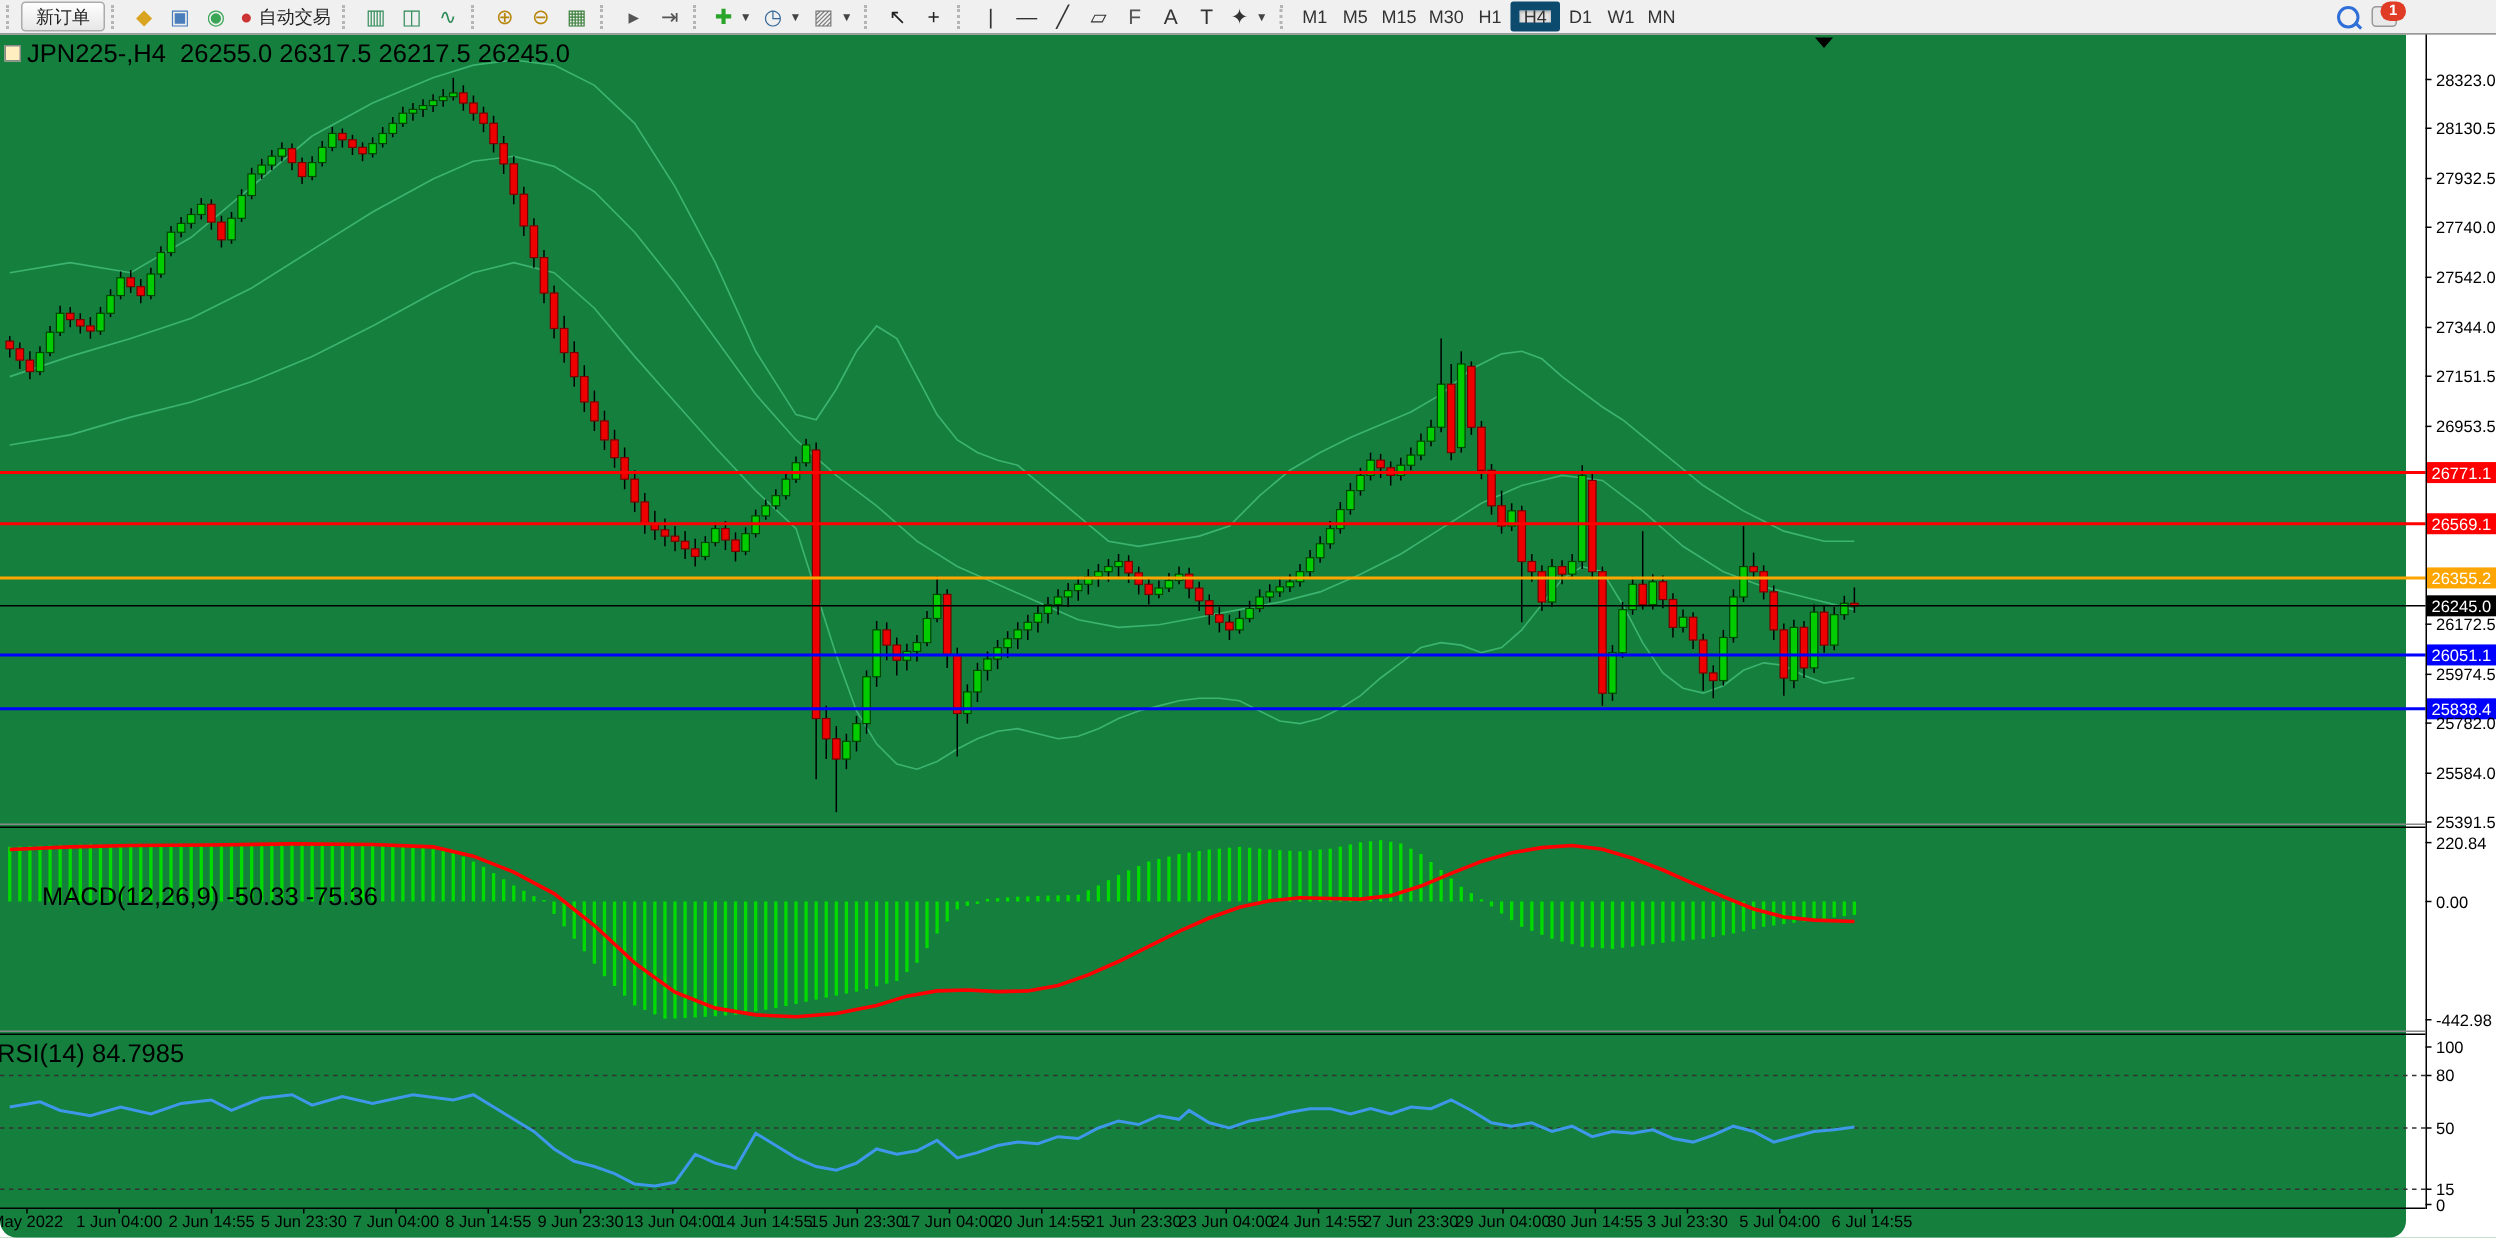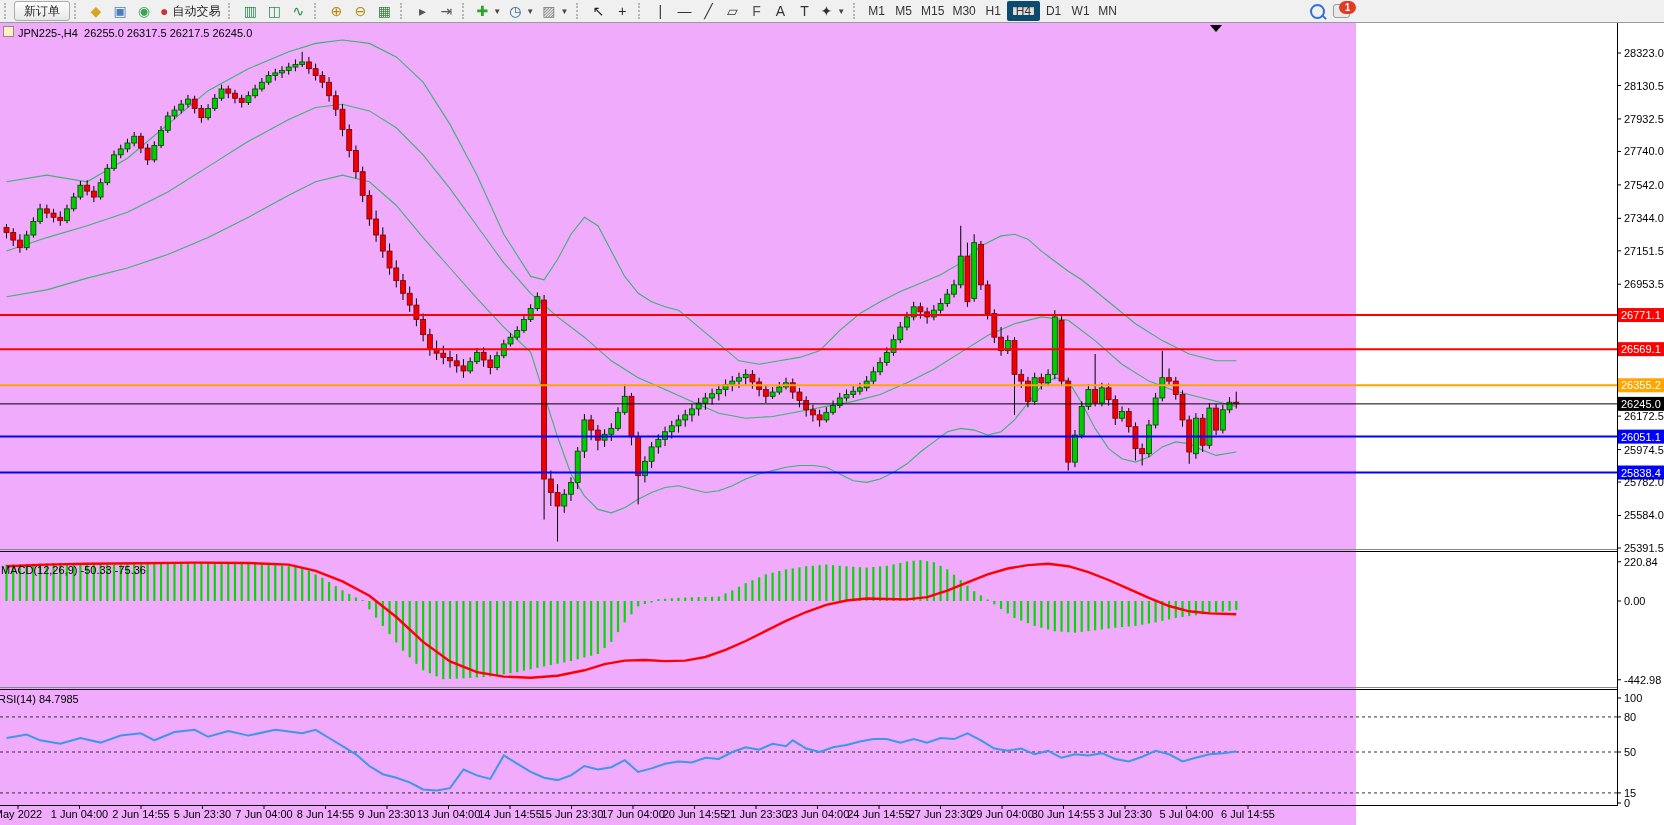--- a/index.html
+++ b/index.html
@@ -1,41 +1,41 @@
 <!DOCTYPE html>
 <html><head>
 <meta charset="utf-8">
 <style>
   html,body{margin:0;padding:0;background:#fff;}
   body{width:1664px;height:825px;overflow:hidden;font-family:"Liberation Sans",sans-serif;-webkit-font-smoothing:none;}
-  #app{position:relative;width:1356px;height:825px;background:#f0abfc;}
+  #app{position:relative;width:1604px;height:825px;background:#15803d;border-radius:11px;}
 
   
   #toolbar{position:absolute;left:0;top:0;width:1664px;height:22px;background:#f0f0f0;
            border-bottom:1px solid #a9a9a9;display:flex;align-items:center;font-size:12px;color:#222;}
   .tb-grip{width:5px;height:16px;border-left:2px dotted #b5b5b5;margin:0 3px 0 4px;}
   .tb-btn{height:20px;min-width:24px;padding:0 3px;display:flex;align-items:center;justify-content:center;
           gap:4px;cursor:default;border:1px solid transparent;border-radius:2px;box-sizing:border-box;}
   .tb-btn .glyph{font-size:14px;line-height:14px;}
   .tb-btn .caret{font-size:8px;color:#444;margin-left:1px;}
   .tb-btn.raised{border:1px solid #ababab;background:linear-gradient(#fefefe,#e7e7e7);padding:0 9px;border-radius:3px;}
   .tb-btn.tf{min-width:27px;font-size:12px;color:#333;text-align:right;}
   .tb-btn.tf.active{background:#e2e2e2;border:6px solid #0c4a6e;box-shadow:inset 0 1px 2px rgba(0,0,0,.25);}
   #tb-right{position:absolute;right:6px;top:1px;height:20px;display:flex;align-items:center;gap:8px;}
   .lens{position:relative;width:11px;height:11px;border:2px solid #2f6fd8;border-radius:50%;display:inline-block;}
   .lens::after{content:"";position:absolute;left:9px;top:10px;width:6px;height:2px;background:#2f6fd8;transform:rotate(45deg);}
   .bubble{position:relative;width:15px;height:12px;background:#e9e9e9;border:1px solid #9a9a9a;border-radius:3px;}
   .badge{position:absolute;right:-7px;top:-4px;min-width:13px;height:13px;border-radius:7px;background:#e03b24;
          color:#fff;font-size:10px;font-weight:bold;display:flex;align-items:center;justify-content:center;padding:0 2px;}
 
   
-  .overlay-label{position:absolute;font-size:11px;color:#000;white-space:pre;z-index:5;}
+  .overlay-label{position:absolute;font-size:17px;color:#000;white-space:pre;z-index:5;}
   #symbol-line{left:3px;top:26px;}
   #symbol-line .mini{display:inline-block;width:9px;height:9px;background:#ffefc0;border:1px solid #8a8a8a;margin-right:4px;}
-  #macd-line{left:1px;top:564px;}
+  #macd-line{left:1px;top:588px;padding-left:27px;}
   #rsi-line{left:-2px;top:693px;}
   .pane-hit{position:absolute;left:0;width:1617px;z-index:4;}
   svg text{font-family:"Liberation Sans",sans-serif;}
 </style>
 </head>
 <body>
 
 <div id="app">
   <div id="toolbar">
       <div class="tb-grip"></div>

